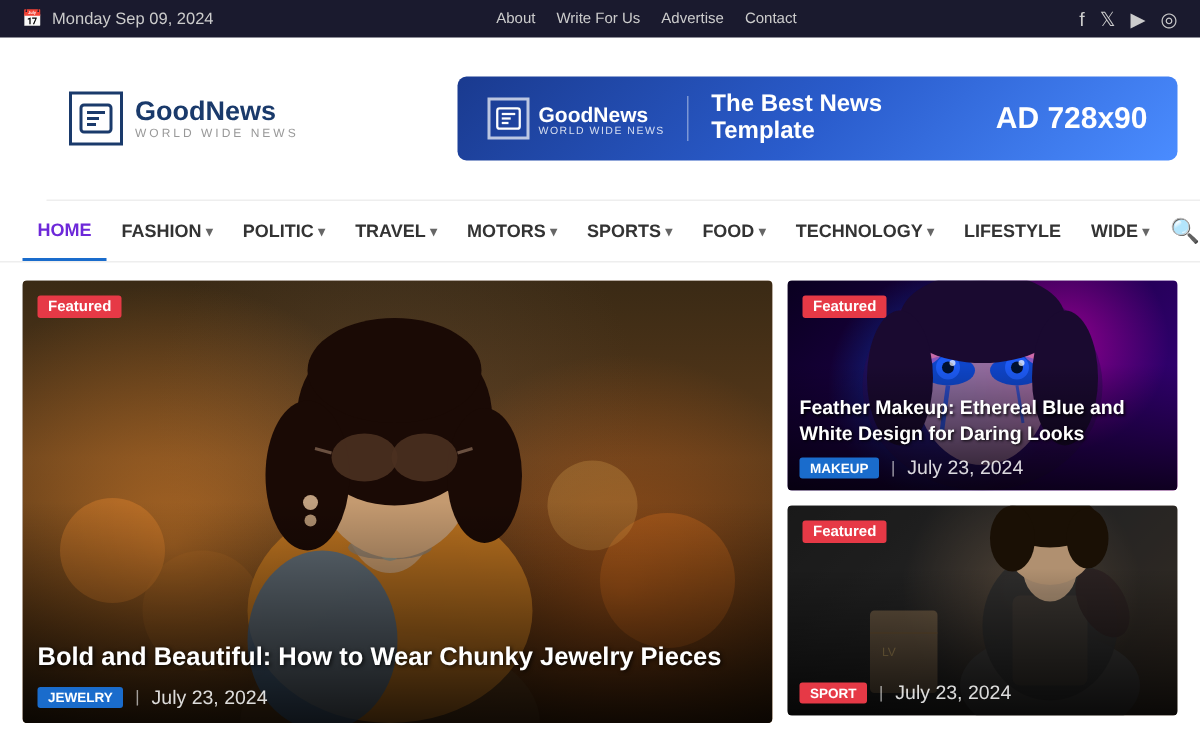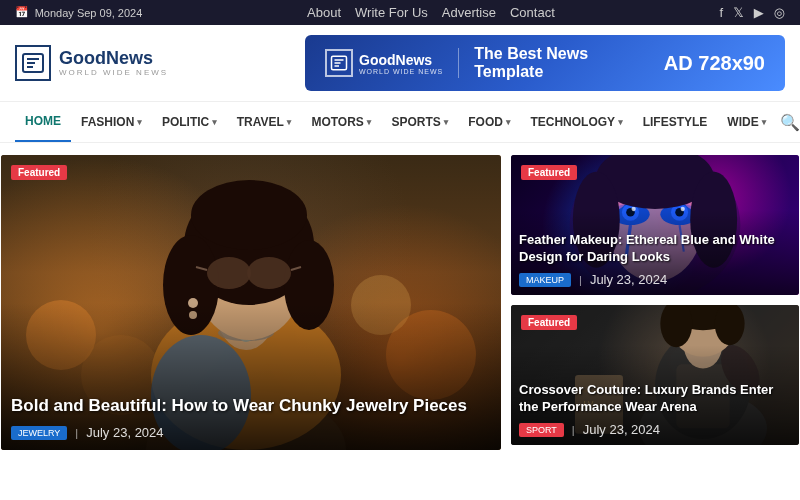--- a/index.html
+++ b/index.html
@@ -10,31 +10,32 @@
       background: #1a1a2e;
       color: #ccc;
       font-size: 11px;
       padding: 5px 15px;
       display: flex;
       justify-content: space-between;
       align-items: center;
     }
     .topbar-left { display: flex; align-items: center; gap: 6px; }
     .topbar-nav { display: flex; gap: 14px; }
-    .topbar-nav a { color: #ccc; text-decoration: none; font-size: 13px; }
+    .topbar-nav a { color: #ccc; text-decoration: none; font-size: 10px; }
     .topbar-social { display: flex; gap: 10px; align-items: center; }
     .social-icon { color: #ccc; font-size: 13px; cursor: pointer; }
 
     
     .header {
-      padding: 10px 15px;
+      padding: 26px 15px;
       display: flex;
       align-items: center;
       justify-content: space-between;
       border-bottom: 1px solid #eee;
+      margin-left: 31px;
     }
     .logo { display: flex; align-items: center; gap: 8px; }
     .logo-icon {
       width: 36px; height: 36px;
       border: 2px solid #1a3a6b;
       display: flex; align-items: center; justify-content: center;
       font-size: 18px; color: #1a3a6b; font-weight: bold;
     }
     .logo-text { line-height: 1.1; }
     .logo-name { font-size: 18px; font-weight: bold; color: #1a3a6b; }
@@ -78,29 +79,29 @@
       font-weight: bold;
       color: #333;
       cursor: pointer;
       display: flex;
       align-items: center;
       gap: 3px;
       white-space: nowrap;
       text-decoration: none;
       position: relative;
     }
-    .nav-item.active { color: #0f766e; border-bottom: 2px solid #1a6ccc; }
+    .nav-item.active { color: #6d28d9; border-bottom: 2px solid #1a6ccc; }
     .nav-item .chevron { font-size: 9px; color: #666; }
     .nav-spacer { flex: 1; }
     .nav-icons { display: flex; gap: 8px; align-items: center; }
     .nav-icon-btn { cursor: pointer; font-size: 16px; color: #555; padding: 4px; }
 
     
     .main-content {
-      padding: 12px 1px;
+      padding: 12px 15px;
       display: flex;
       gap: 10px;
     }
 
     
     .featured-large {
       width: 500px;
       height: 295px;
       position: relative;
       overflow: hidden;
@@ -136,21 +137,21 @@
     }
     .featured-meta {
       display: flex;
       align-items: center;
       gap: 8px;
     }
     .category-tag {
       background: #1a6ccc;
       color: white;
       font-size: 9px;
-      font-weight: normal;
+      font-weight: bold;
       padding: 2px 7px;
       border-radius: 2px;
       text-transform: uppercase;
     }
     .meta-divider { color: rgba(255,255,255,0.6); font-size: 11px; }
     .meta-date { color: rgba(255,255,255,0.85); font-size: 13px; }
 
     
     .right-column {
       display: flex;
@@ -458,21 +459,20 @@
             <linearGradient id="lgBottom3" x1="0" y1="0" x2="0" y2="1">
               <stop offset="30%" stop-color="transparent"></stop>
               <stop offset="100%" stop-color="rgba(0,0,0,0.8)"></stop>
             </linearGradient>
           </defs>
           <rect x="0" y="0" width="270" height="140" fill="url(#lgBottom3)"></rect>
         </svg>
       </div>
       <div class="featured-tag sport-tag">Featured</div>
       <div class="small-caption">
-        <div class="small-title">Crossover Couture: Luxury Brands Enter the Performance Wear Arena</div>
         <div class="featured-meta">
           <span class="category-tag sport-tag">SPORT</span>
           <span class="meta-divider">|</span>
           <span class="meta-date">July 23, 2024</span>
         </div>
       </div>
     </div>
 
   </div>
 </div>

